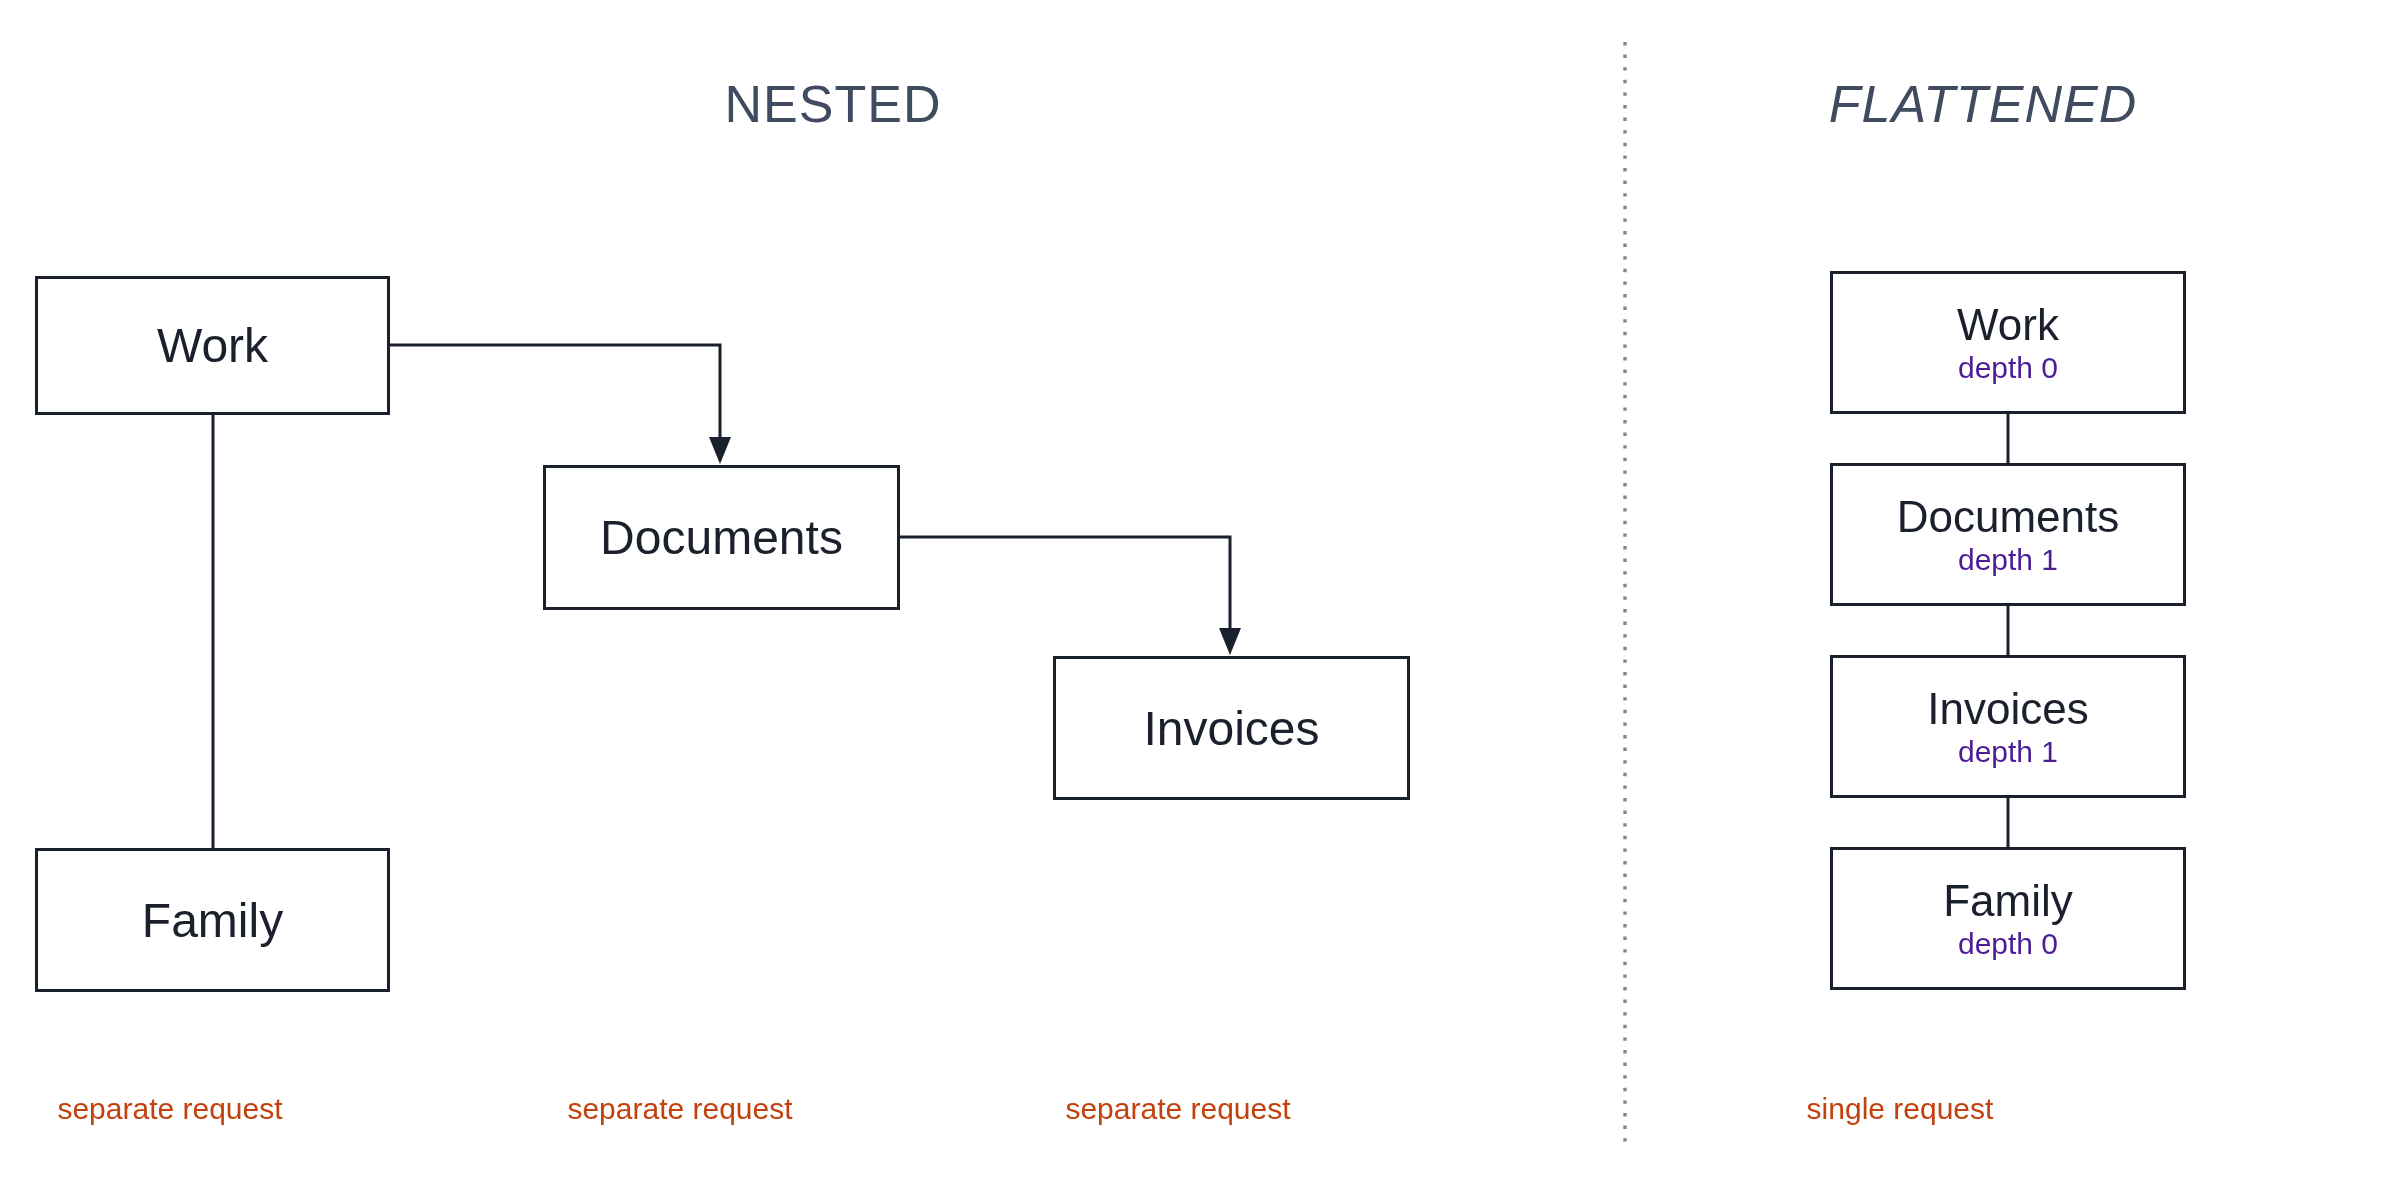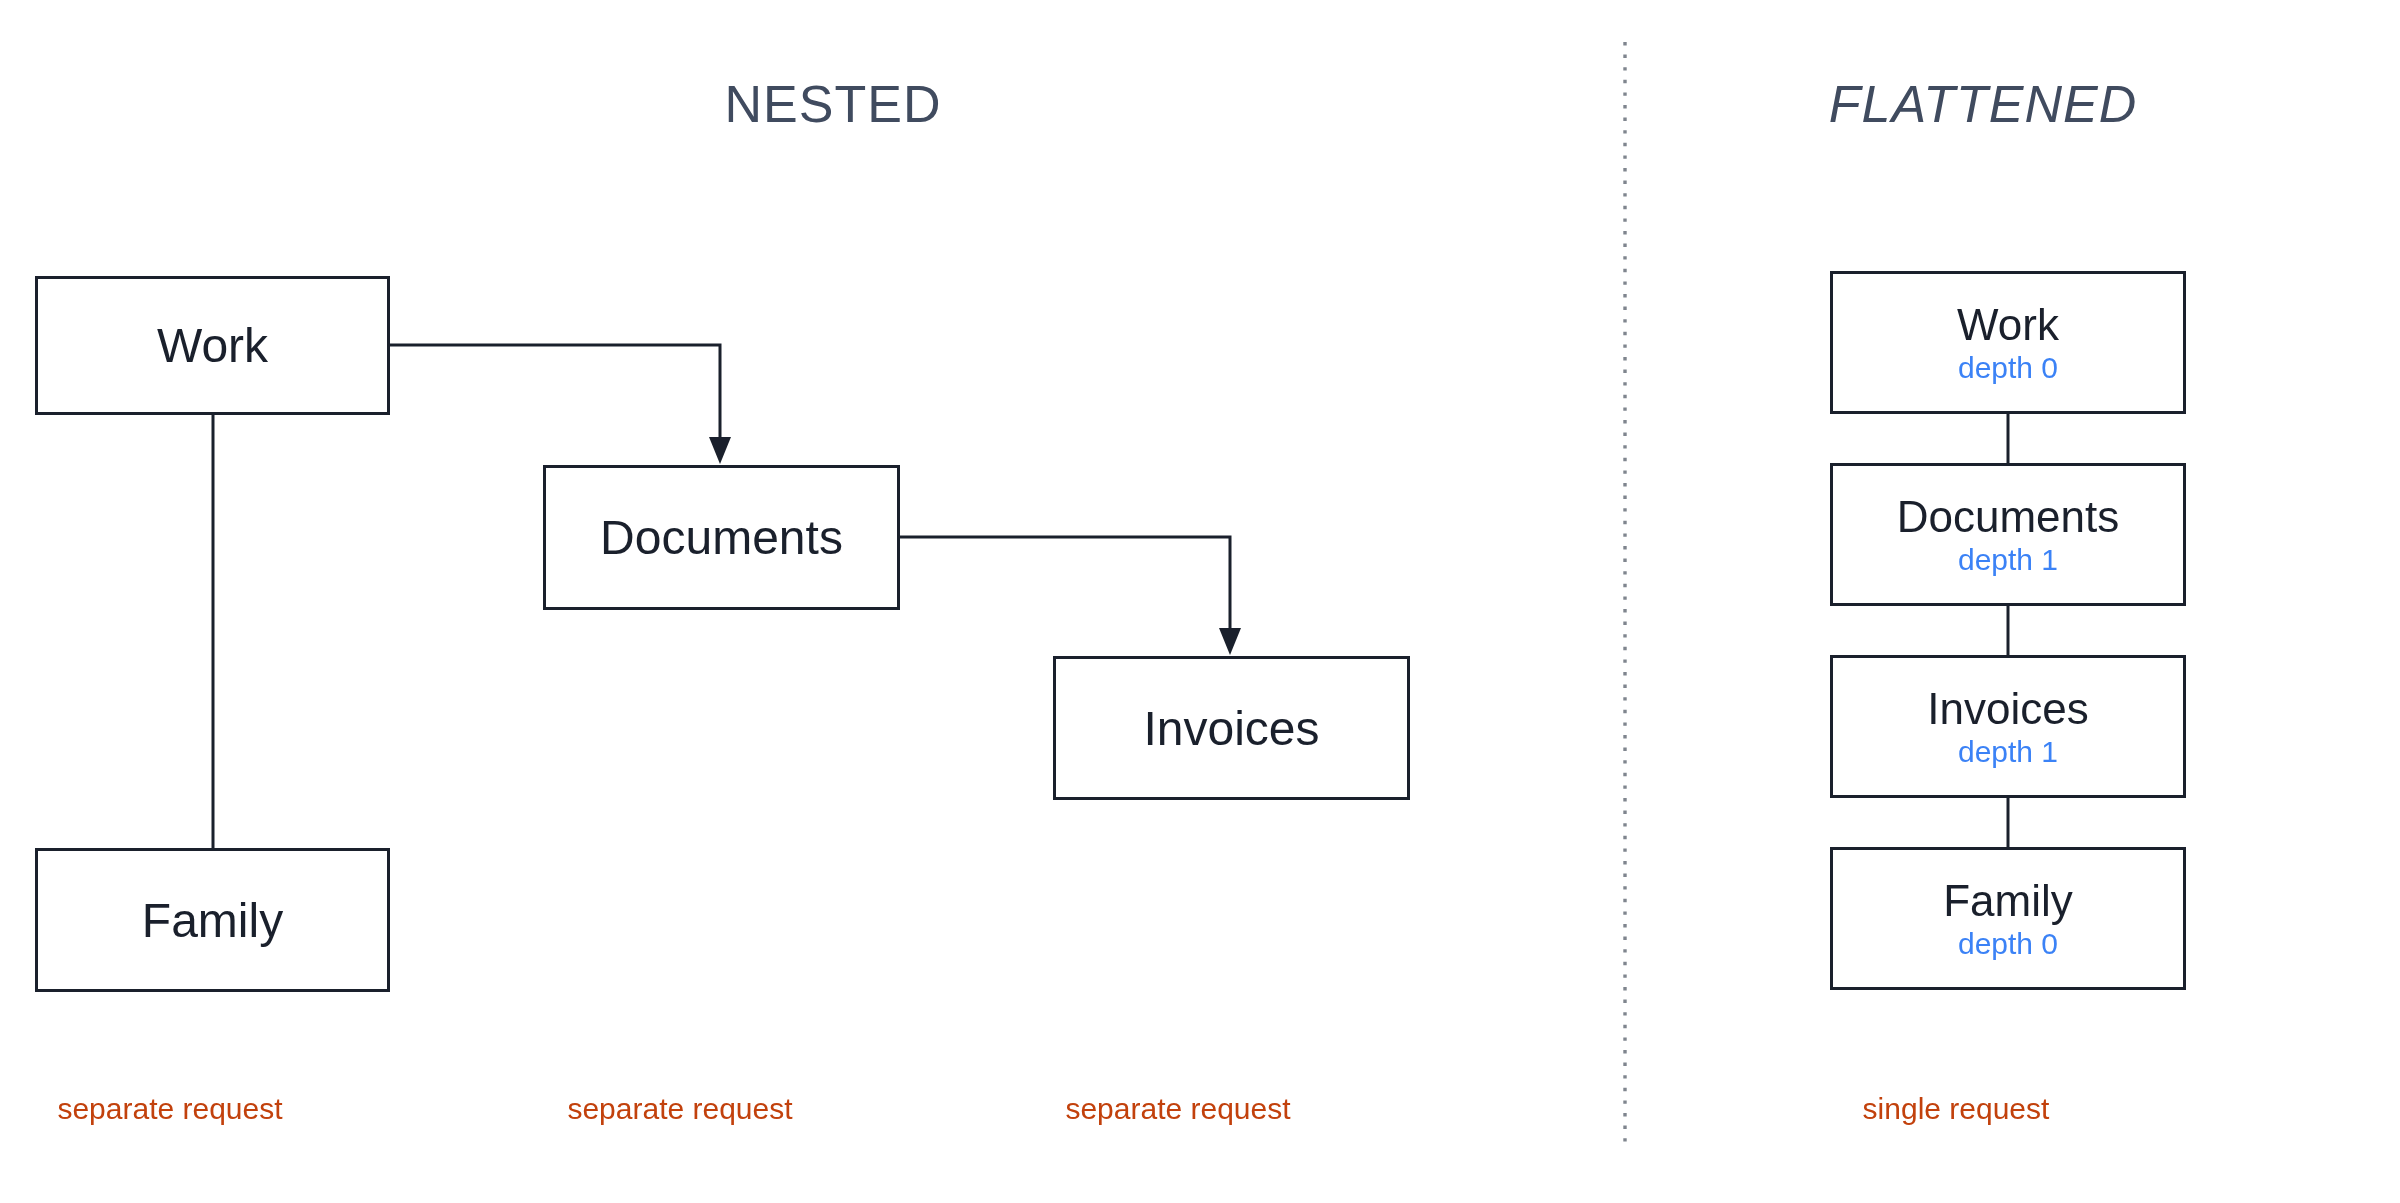--- a/index.html
+++ b/index.html
@@ -68,41 +68,41 @@
     gap: 6px;
   }
   .fnode .name {
     font-size: 44px;
     color: #1a202c;
     line-height: 1;
     white-space: nowrap;
   }
   .fnode .depth {
     font-size: 30px;
-    color: #3b82f6;
+    color: #4c1d95;
     line-height: 1;
     white-space: nowrap;
   }
   .fpos-0 { top: 271px; }
   .fpos-1 { top: 463px; }
   .fpos-2 { top: 655px; }
   .fpos-3 { top: 847px; }
 
   .caption {
     position: absolute;
     transform: translateX(-50%);
     top: 1092px;
     font-size: 30px;
     color: #c2410c;
     white-space: nowrap;
   }
   .cap-0 { left: 170px; }
   .cap-1 { left: 680px; }
   .cap-2 { left: 1178px; }
-  .cap-single { left: 1956px; }
+  .cap-single { left: 1900px; }
 </style>
 </head>
 <body>
 
 <div class="canvas">
 
   <svg class="wires" viewBox="0 0 2400 1203" xmlns="http://www.w3.org/2000/svg">
 
     <path d="M213 415 L213 848" stroke="#1a202c" stroke-width="3" fill="none"></path>
 

